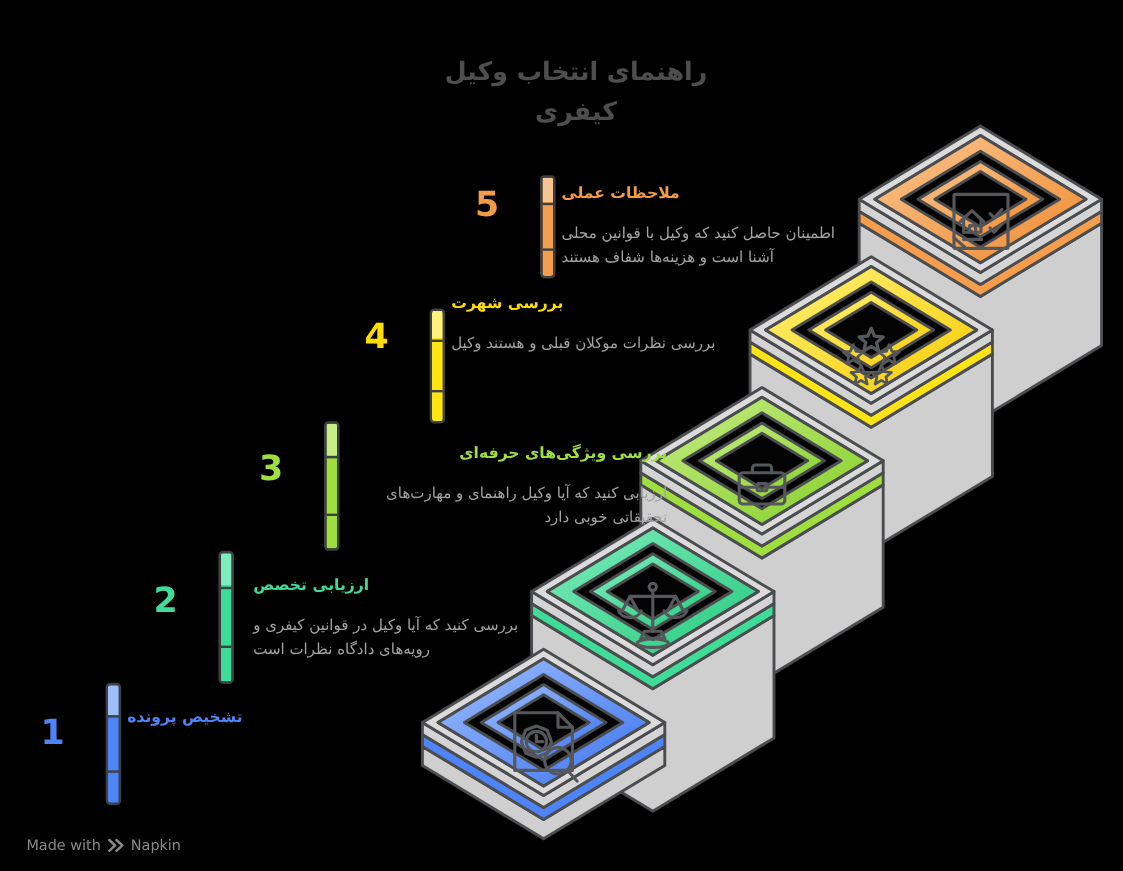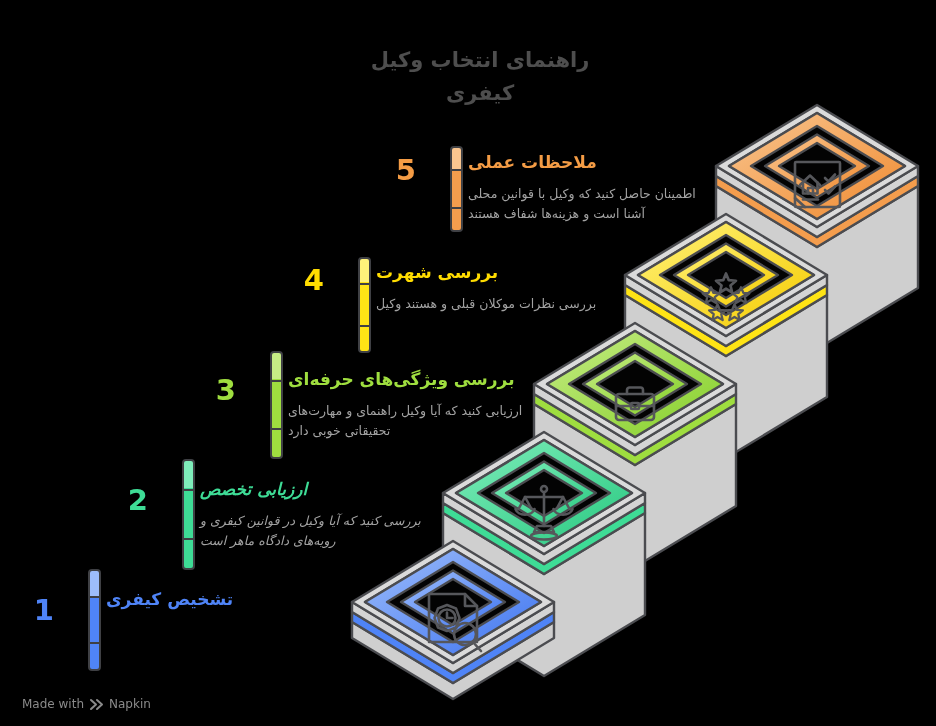--- a/index.html
+++ b/index.html
@@ -12,21 +12,21 @@
     font-size:21px;font-weight:bold;color:#4E4E4E;line-height:33px;direction:rtl;}
 
   .step{position:absolute;left:0;top:0;width:936px;height:0;}
   .step-number{position:absolute;width:48px;text-align:right;
     font-size:29px;font-weight:bold;line-height:30px;}
   .step-bar{position:absolute;width:9px;border:2px solid #3F4044;border-radius:4px;}
   .step-bar::before,.step-bar::after{content:"";position:absolute;left:0;right:0;height:2px;background:#3F4044;}
   .step-bar::before{top:26%;}
   .step-bar::after{bottom:26%;}
   .step-text{position:absolute;direction:rtl;text-align:left;}
-  .step-title{font-size:17px;font-weight:bold;line-height:22px;margin-bottom:11px;}
+  .step-title{font-size:13px;font-weight:bold;line-height:22px;margin-bottom:11px;}
   .step-desc{font-size:12.5px;color:#a3a3a3;line-height:1.6;}
 
   
   .s1 .step-number,.s1 .step-title{color:#4F84F7;}
   .s1 .step-bar{background:linear-gradient(#9DBDFB 0 25%,#4F84F7 25%);}
   .s2 .step-number,.s2 .step-title{color:#3EDC96;}
   .s2 .step-bar{background:linear-gradient(#7FEDBB 0 25%,#3EDC96 25%);}
   .s3 .step-number,.s3 .step-title{color:#9FDE3F;}
   .s3 .step-bar{background:linear-gradient(#C6EC85 0 25%,#9FDE3F 25%);}
   .s4 .step-number,.s4 .step-title{color:#FFDC00;}
@@ -34,29 +34,29 @@
   .s5 .step-number,.s5 .step-title{color:#F49C45;}
   .s5 .step-bar{background:linear-gradient(#F9C58F 0 25%,#F49D4D 25%);}
 
   
   .s5 .step-number{left:368px;top:155px;}
   .s5 .step-bar{left:450px;top:146px;height:82px;}
   .s5 .step-text{left:468px;top:151px;width:238px;}
 
   .s4 .step-number{left:276px;top:265px;}
   .s4 .step-bar{left:358px;top:257px;height:92px;}
-  .s4 .step-text{left:376px;top:261px;width:290px;}
+  .s4 .step-text{left:376px;top:243px;width:290px;}
 
   .s3 .step-number{left:188px;top:375px;}
   .s3 .step-bar{left:270px;top:351px;height:104px;}
-  .s3 .step-text{left:288px;top:368px;width:252px;}
+  .s3 .step-text{left:304px;top:368px;width:252px;text-align:right;}
 
   .s2 .step-number{left:100px;top:485px;}
   .s2 .step-bar{left:182px;top:459px;height:107px;}
-  .s2 .step-text{left:200px;top:478px;width:240px;font-style:italic;}
+  .s2 .step-text{left:211px;top:478px;width:240px;}
 
   .s1 .step-number{left:6px;top:595px;}
   .s1 .step-bar{left:88px;top:569px;height:98px;}
   .s1 .step-text{left:106px;top:588px;width:258px;}
 
   .footer{position:absolute;left:22px;top:697px;display:flex;align-items:flex-end;gap:5px;
     color:#8A8A8A;font-size:12px;}
   .footer .logo{display:inline-block;}
 </style>
 </head>
@@ -176,30 +176,30 @@
         </g>
       </g>
     </svg>
 
   <div class="main-title">راهنمای انتخاب وکیل کیفری</div>
 
   <div class="step s1">
     <div class="step-number">1</div>
     <div class="step-bar"></div>
     <div class="step-text">
-      <div class="step-title">تشخیص کیفری</div>
+      <div class="step-title">تشخیص پرونده</div>
     </div>
   </div>
 
   <div class="step s2">
     <div class="step-number">2</div>
     <div class="step-bar"></div>
     <div class="step-text">
       <div class="step-title">ارزیابی تخصص</div>
-      <div class="step-desc">بررسی کنید که آیا وکیل در قوانین کیفری و رویه‌های دادگاه ماهر است</div>
+      <div class="step-desc">بررسی کنید که آیا وکیل در قوانین کیفری و رویه‌های دادگاه نظرات است</div>
     </div>
   </div>
 
   <div class="step s3">
     <div class="step-number">3</div>
     <div class="step-bar"></div>
     <div class="step-text">
       <div class="step-title">بررسی ویژگی‌های حرفه‌ای</div>
       <div class="step-desc">ارزیابی کنید که آیا وکیل راهنمای و مهارت‌های تحقیقاتی خوبی دارد</div>
     </div>

